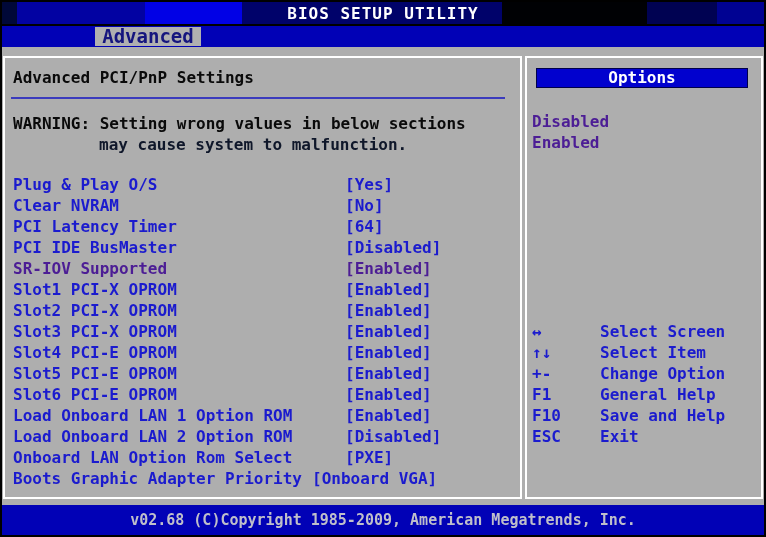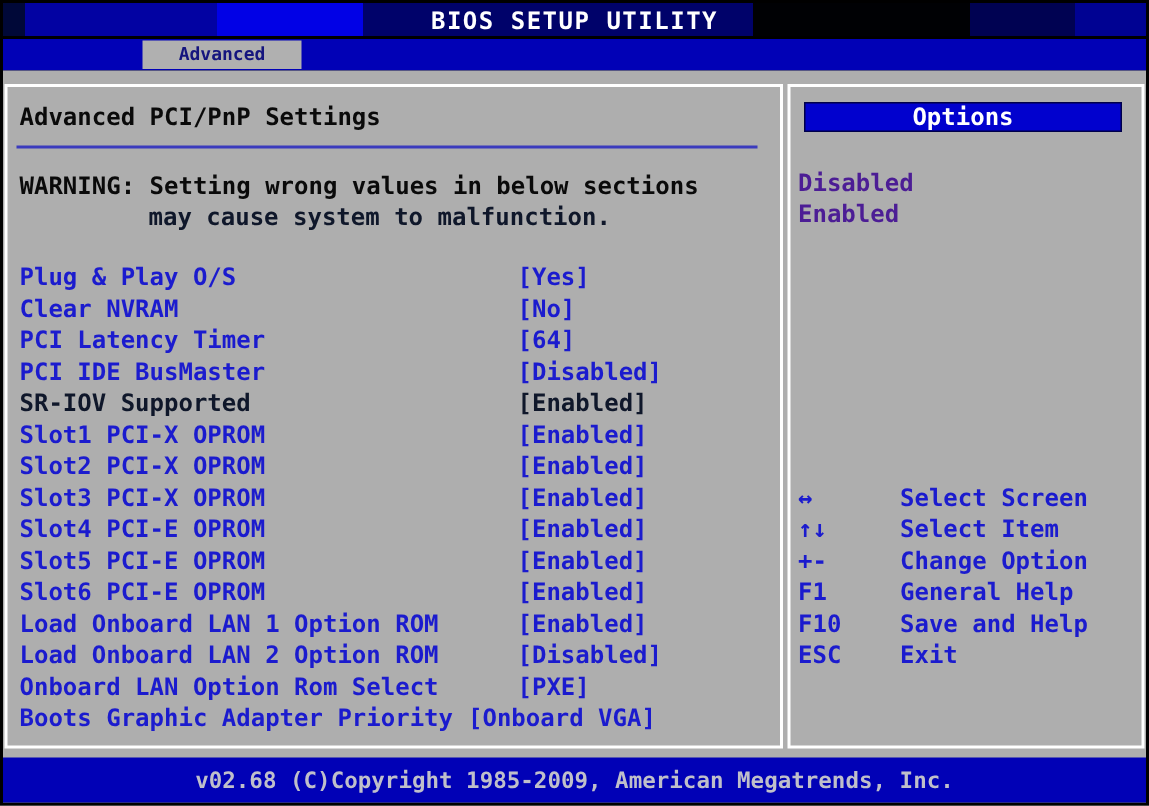--- a/index.html
+++ b/index.html
@@ -23,40 +23,40 @@
     letter-spacing:1px; white-space:nowrap;
   }
   
   .menubar {
     position:absolute; left:2px; top:26px; width:762px; height:21px;
     background:#0101b6;
   }
   .tab-advanced {
     position:absolute; left:93px; top:1px; width:106px; height:19px;
     background:#b0b0b0; color:#15157e; text-align:center; line-height:19px;
-    font-size:12px;
+    font-size:19px;
   }
   
   .main-bg {
     position:absolute; left:2px; top:47px; width:762px; height:488px;
     background:#aeaeae;
   }
   .panel { position:absolute; border:2px solid #ffffff; box-sizing:border-box; background:#aeaeae; }
   .left-panel  { left:3px;   top:56px; width:519px; height:443px; }
   .right-panel { left:525px; top:56px; width:238px; height:443px;padding-left:36px; }
 
   
   .lp-title { position:absolute; left:8px; top:10px; color:#0a0a0a; font-size:16px; white-space:nowrap; }
   .lp-sep   { position:absolute; left:6px; top:39px; width:494px; height:2px; background:#3b3bbd; }
   .warn1 { position:absolute; left:8px; top:56px;  color:#0a0a0a; font-size:16px; white-space:nowrap; }
   .warn2 { position:absolute; left:94px; top:77px; color:#0f172a; font-size:16px; white-space:nowrap; }
   .settings-list { position:absolute; left:8px; top:117px; width:500px; }
   .setting-row { position:relative; height:21px; color:#1b1bce; font-size:16px; white-space:nowrap; }
   .setting-row .s-value { position:absolute; left:332px; top:0; }
-  .setting-row.selected { color:#0f172a; }
+  .setting-row.selected { color:#4c1d95; }
   .setting-row.tight .s-value { left:299px; }
 
   
   .options-bar {
     position:absolute; left:9px; top:10px; width:212px; height:20px;
     background:#0101ce; border:1px solid #00004a; box-sizing:border-box;
     color:#ffffff; text-align:center; line-height:18px; font-size:16px;
   }
   .option-items { position:absolute; left:5px; top:54px; }
   .option-item { height:21px; color:#4c1d95; font-size:16px; white-space:nowrap; }

